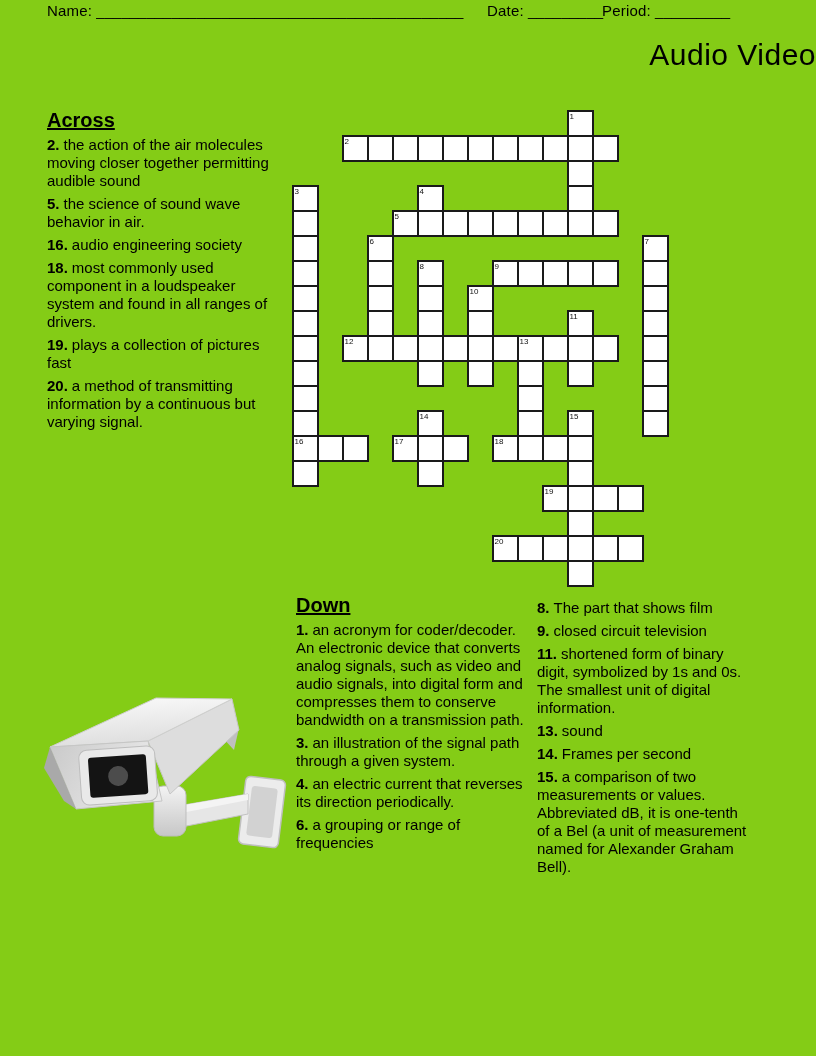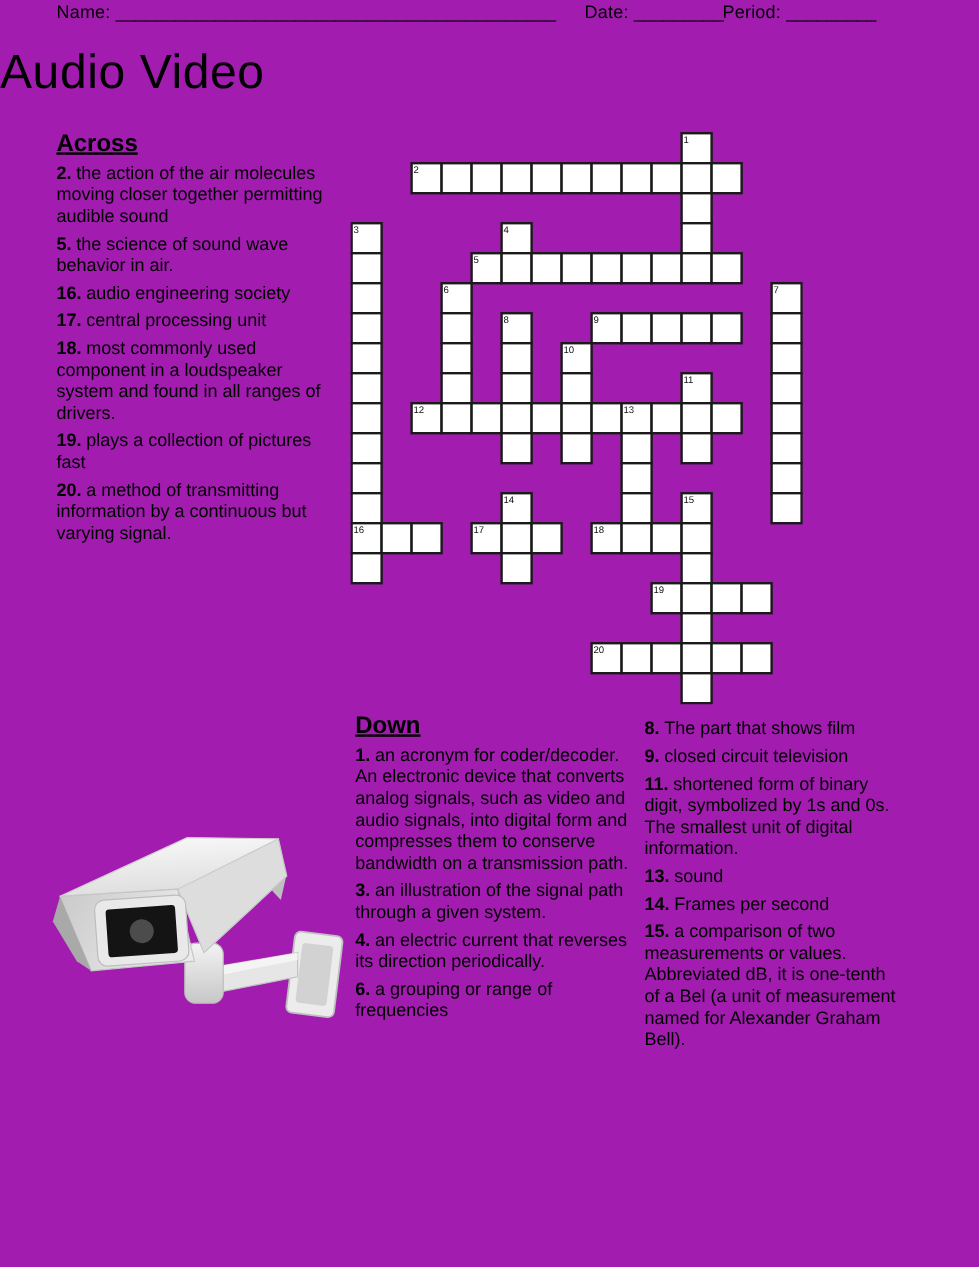--- a/index.html
+++ b/index.html
@@ -1,38 +1,38 @@
 <!DOCTYPE html>
 <html><head>
 <meta charset="utf-8">
 <style>
   * { margin: 0; padding: 0; box-sizing: border-box; }
   html,body { background: #fff; }
   .page {
     position: relative;
     width: 816px;
     height: 1056px;
-    background: #a21caf;
+    background: #84cc16;
     font-family: "Liberation Sans", sans-serif;
     color: #000;
     overflow: hidden;
   }
   
   .field { position: absolute; top: 2px; font-size: 15px; white-space: nowrap; }
   .field .lbl { letter-spacing: 0.2px; }
   .field .line { letter-spacing: 0; }
   .field-name   { left: 47px; }
   .field-date   { left: 487px; }
   .field-period { left: 602px; }
   
   .title {
     position: absolute;
     top: 38px; left: 0; right: 0;
-    text-align: left;
-    font-size: 40px;
+    text-align: right;
+    font-size: 30px;
     font-weight: 400;
     letter-spacing: 0.5px;
   }
   
   .section { position: absolute; font-size: 15px; line-height: 18px; }
   .section-across { left: 47px;  top: 111px; width: 232px; }
   .section-down1  { left: 296px; top: 596px; width: 228px; }
   .section-down2  { left: 537px; top: 599px; width: 213px; }
   .section-heading {
     font-size: 20px;
@@ -66,21 +66,20 @@
     <span class="line">_________</span>
   </div>
 
   <div class="title">Audio Video</div>
 
   <div class="section section-across">
     <div class="section-heading">Across</div>
     <div class="clue"><b>2.</b><span>the action of the air molecules moving closer together permitting audible sound</span></div>
     <div class="clue"><b>5.</b><span>the science of sound wave behavior in air.</span></div>
     <div class="clue"><b>16.</b><span>audio engineering society</span></div>
-    <div class="clue"><b>17.</b><span>central processing unit</span></div>
     <div class="clue"><b>18.</b><span>most commonly used component in a loudspeaker system and found in all ranges of drivers.</span></div>
     <div class="clue"><b>19.</b><span>plays a collection of pictures fast</span></div>
     <div class="clue"><b>20.</b><span>a method of transmitting information by a continuous but varying signal.</span></div>
   </div>
 
   <div class="grid-wrap">
     <svg width="377" height="477" viewBox="-1 -1 377 477">
         <rect x="275" y="0" width="25" height="25" fill="#ffffff" stroke="#1a1a1a" stroke-width="2"></rect>
         <text x="276.5" y="8" class="cellnum">1</text>
         <rect x="50" y="25" width="25" height="25" fill="#ffffff" stroke="#1a1a1a" stroke-width="2"></rect>

